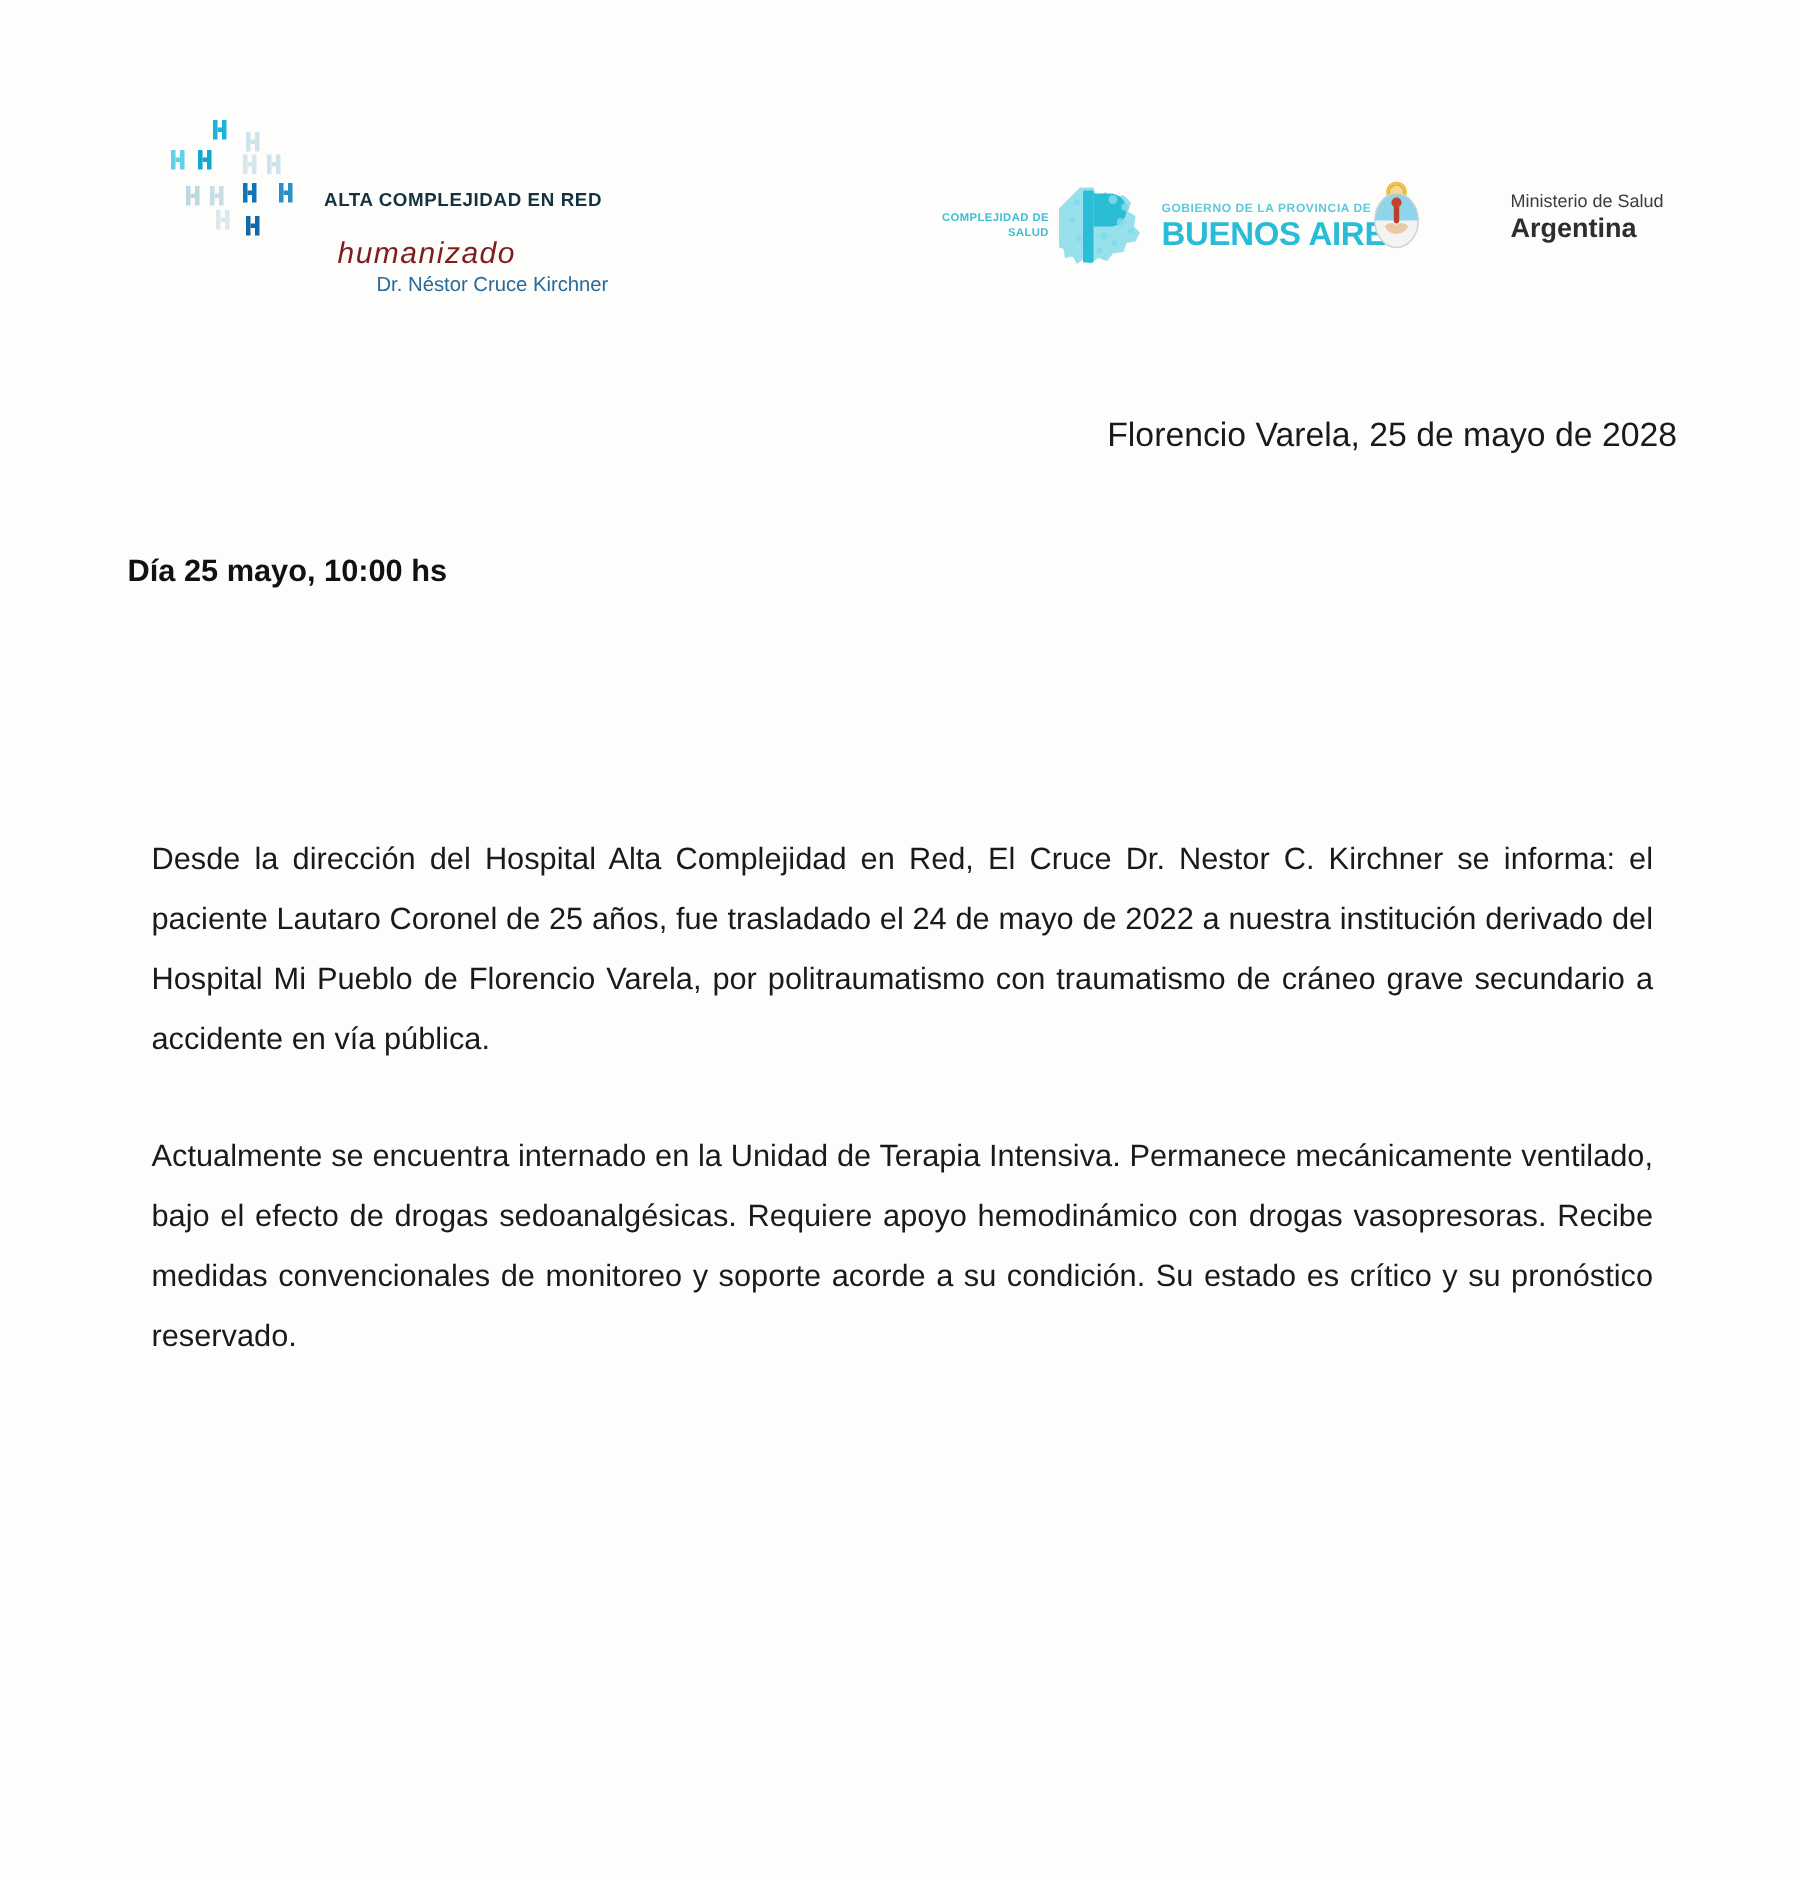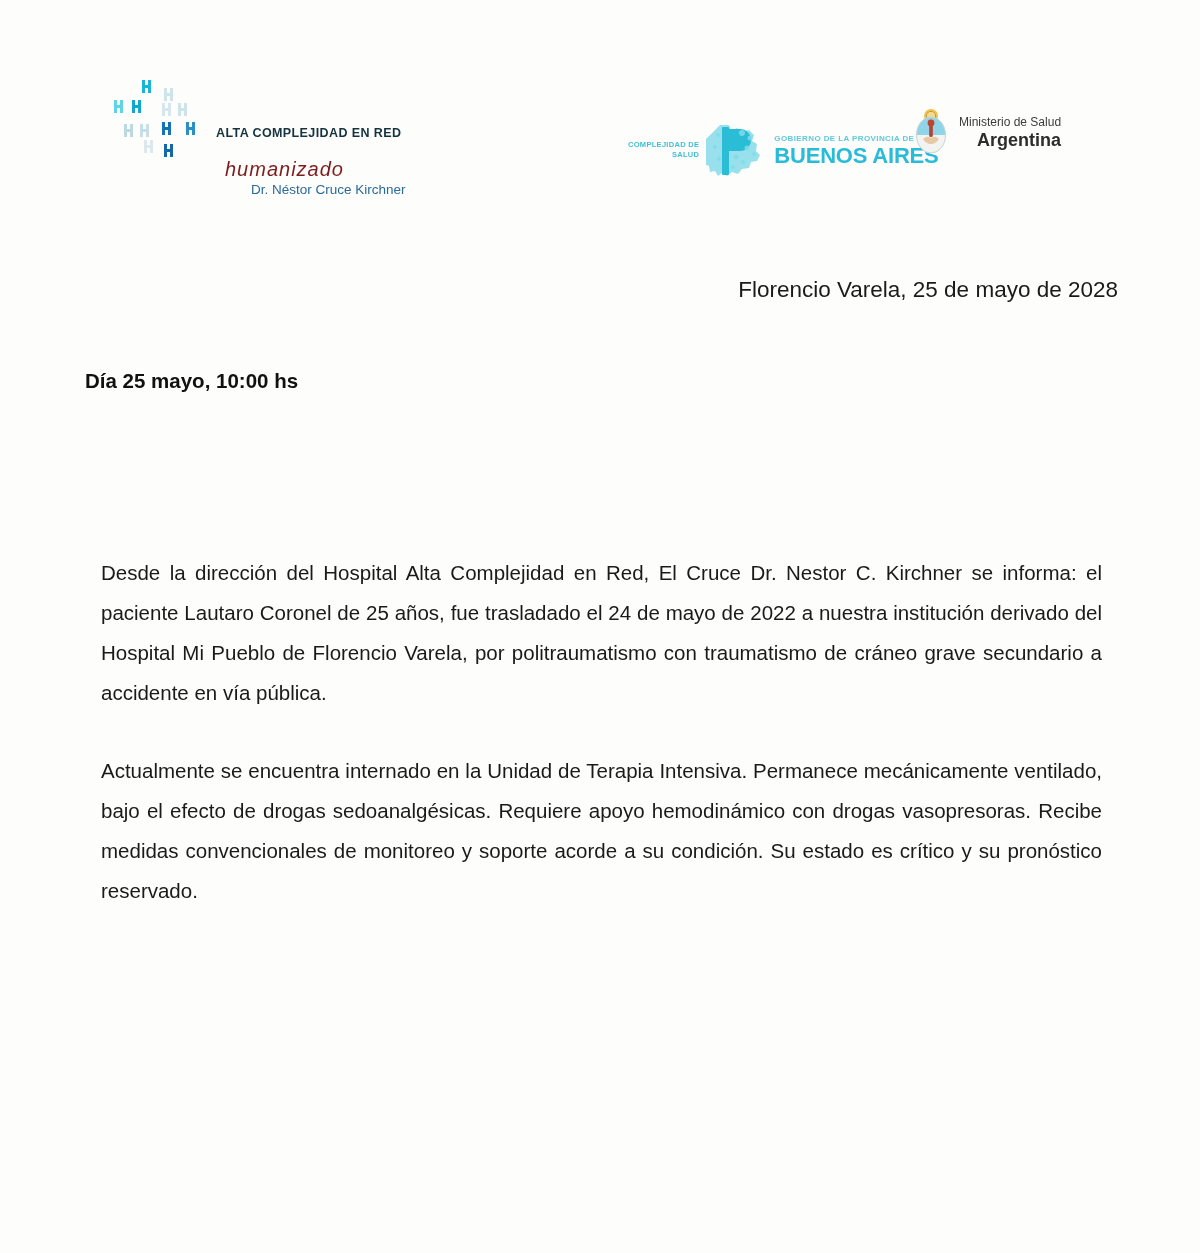--- a/index.html
+++ b/index.html
@@ -150,44 +150,44 @@
     font-weight: bold;
     letter-spacing: -0.2px;
     color: #29bcd8;
     line-height: 23px;
   }
 
   
   .logo-ar {
     position: absolute;
     left: 912px;
-    top: 104px;
+    top: 116px;
     height: 58px;
     display: flex;
     align-items: center;
+    gap: 48px;
   }
   .ar-shield {
     width: 38px;
     height: 50px;
     position: relative;
     margin-right: 9px;
     flex: none;
   }
   .ar-text { white-space: nowrap; }
   .ar-min {
     font-size: 12px;
     color: #3c3c3b;
     line-height: 15px;
   }
   .ar-country {
     font-size: 18px;
     font-weight: bold;
     color: #2d2d2c;
     line-height: 21px;
-    text-align: right;
   }
 
   
   .date-line {
     position: absolute;
     right: 82px;
     top: 277px;
     font-size: 22.5px;
     color: #1a1a1a;
     white-space: nowrap;

